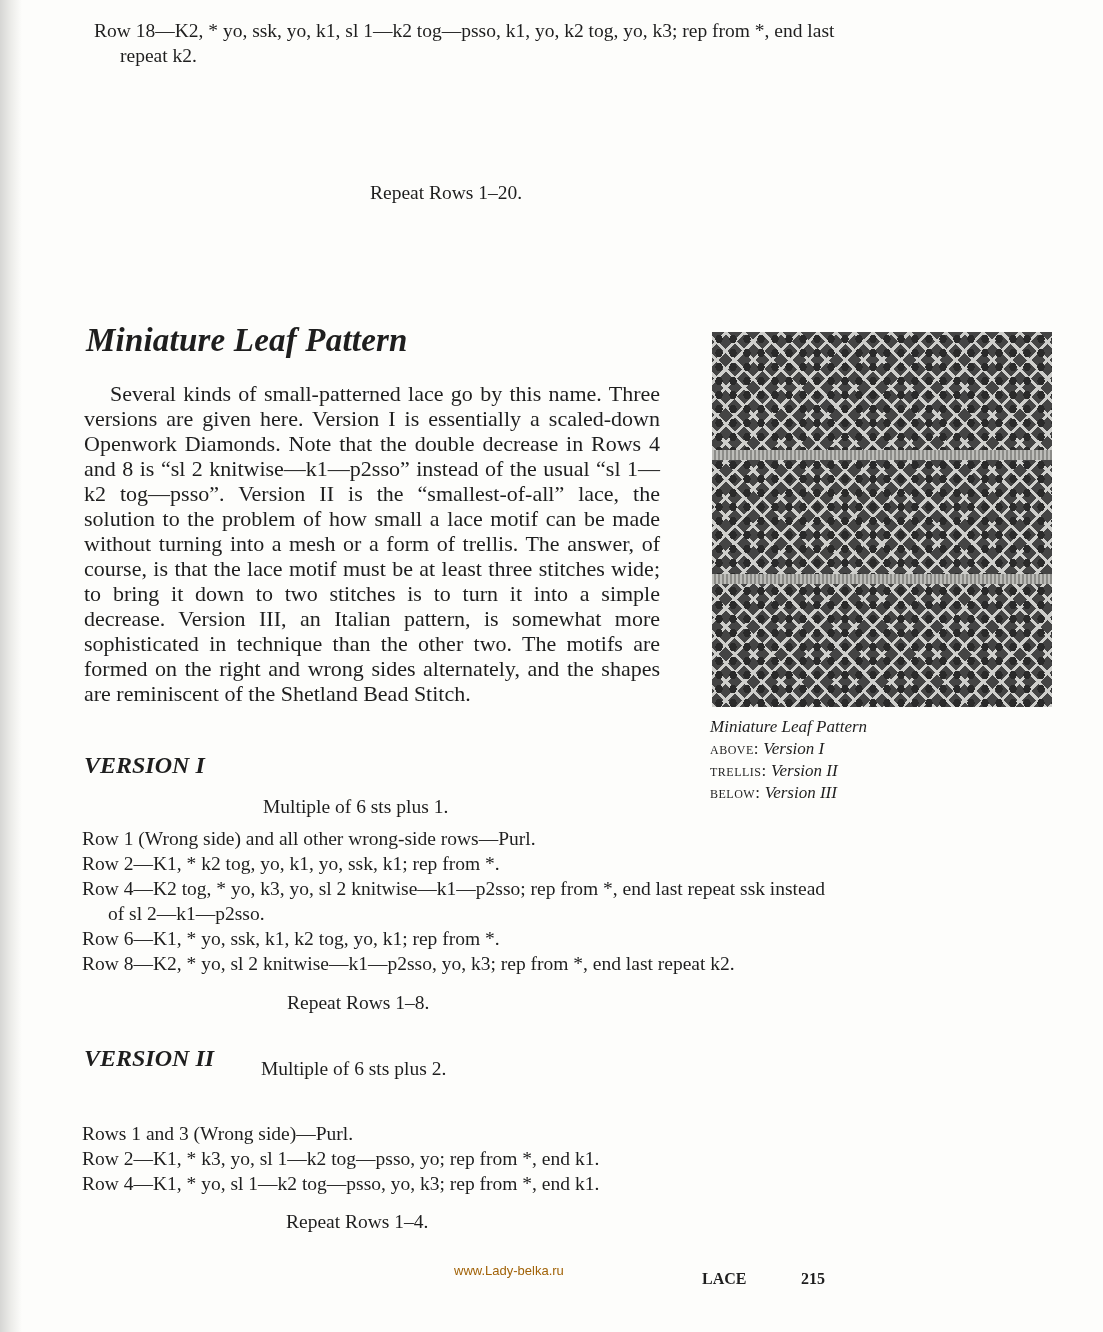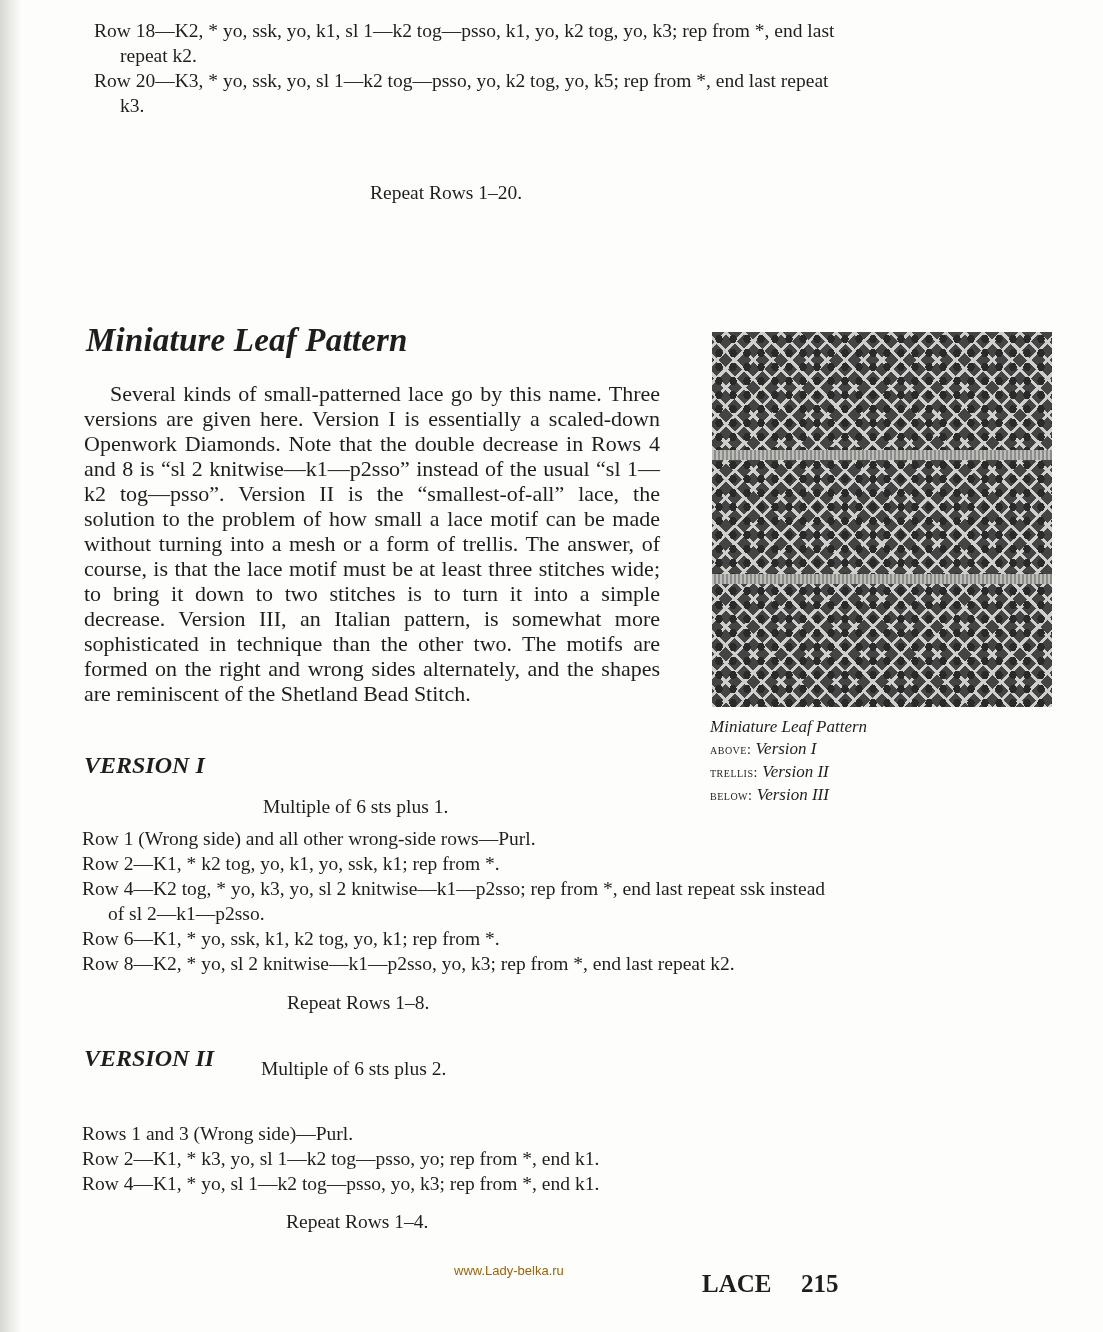--- a/index.html
+++ b/index.html
@@ -34,36 +34,35 @@
       repeating-linear-gradient(45deg, #cfcfcc 0 3px, transparent 3px 13px),
       repeating-linear-gradient(-45deg, #cfcfcc 0 3px, transparent 3px 13px);
     background-size: 14px 14px, auto, auto;
   }
   .photo .band {
     position: absolute; left: 0; right: 0; height: 10px;
     background: repeating-linear-gradient(90deg, #bdbdb9 0 2px, #8c8c88 2px 4px);
   }
   .caption { font-size: 17px; line-height: 22px; }
   .caption .title { font-style: italic; }
-  .caption .sc { font-variant: small-caps; font-size: 14px; letter-spacing: 0.5px; }
+  .caption .sc { font-variant: small-caps; font-size: 17px; letter-spacing: 0.5px; }
   .caption .it { font-style: italic; }
   .watermark {
     font-family: "Liberation Sans", "DejaVu Sans", sans-serif;
     font-size: 13px; color: #a16207;
   }
-  .footer { font-size: 25px; font-weight: bold; }
+  .footer { font-size: 16px; font-weight: bold; }
 </style>
 </head>
 <body>
 
 <div class="gutter"></div>
 
 <div class="abs" style="left:94px; top:18px; width:750px;">
   <p class="para hang">Row 18—K2, * yo, ssk, yo, k1, sl 1—k2 tog—psso, k1, yo, k2 tog, yo, k3; rep from *, end last repeat k2.</p>
-  <p class="para hang">Row 20—K3, * yo, ssk, yo, sl 1—k2 tog—psso, yo, k2 tog, yo, k5; rep from *, end last repeat k3.</p>
 </div>
 <div class="abs para" style="left:370px; top:180px;">Repeat Rows 1–20.</div>
 
 <h1 class="abs h1" style="left:86px; top:322px;">Miniature Leaf Pattern</h1>
 
 <p class="abs body-text" style="left:84px; top:381px; width:576px;">Several kinds of small-patterned lace go by this name. Three versions are given here. Version I is essentially a scaled-down Openwork Diamonds. Note that the double decrease in Rows 4 and 8 is “sl 2 knitwise—k1—p2sso” instead of the usual “sl 1—k2 tog—psso”. Version II is the “smallest-of-all” lace, the solution to the problem of how small a lace motif can be made without turning into a mesh or a form of trellis. The answer, of course, is that the lace motif must be at least three stitches wide; to bring it down to two stitches is to turn it into a simple decrease. Version III, an Italian pattern, is somewhat more sophisticated in technique than the other two. The motifs are formed on the right and wrong sides alternately, and the shapes are reminiscent of the Shetland Bead Stitch.</p>
 
 <div class="abs photo" style="left:712px; top:332px; width:340px; height:375px;">
   <div class="band" style="top:118px;"></div>
   <div class="band" style="top:242px;"></div>

